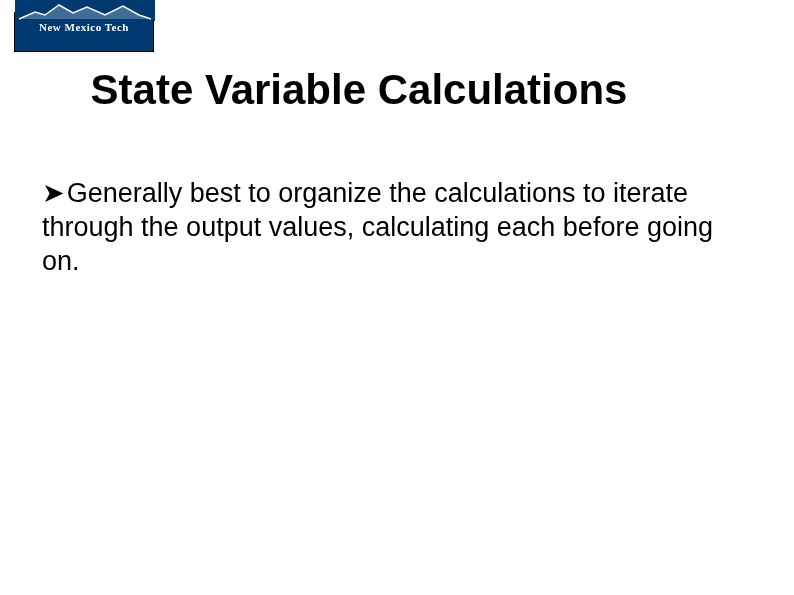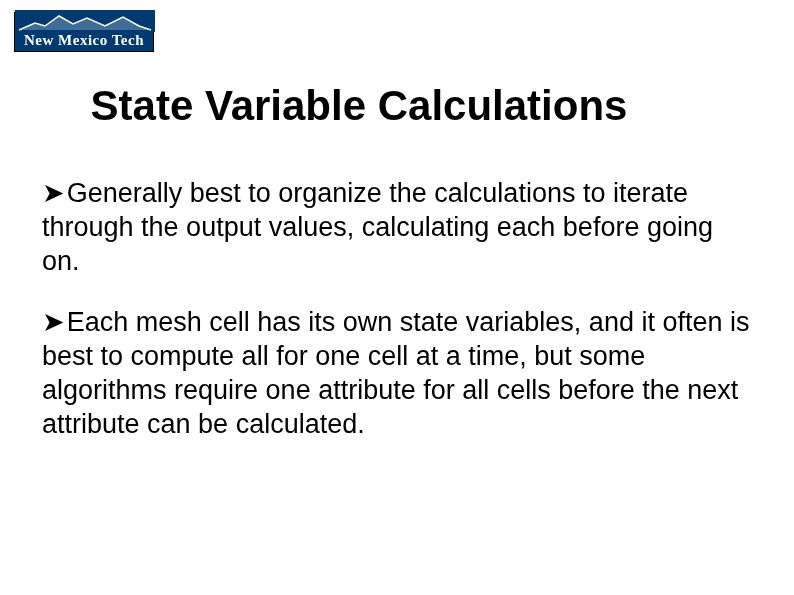--- a/index.html
+++ b/index.html
@@ -33,37 +33,36 @@
   }
   .logo .mtn {
     width: 100%;
     height: 22px;
     position: relative;
   }
   .logo .mtn svg {
     display: block;
   }
   .logo .label {
-    font-size: 15px;
+    font-size: 11px;
     font-weight: bold;
     color: #ffffff;
     font-family: Georgia, "Times New Roman", serif;
     text-align: center;
     letter-spacing: 0.5px;
-    padding-bottom: 2px;
+    padding-bottom: 18px;
   }
   .title {
     position: absolute;
     top: 66px;
     left: 0;
     width: 718px;
     text-align: center;
     font-size: 42px;
     font-weight: bold;
-    margin-top: 16px;
   }
   .body {
     position: absolute;
     top: 170px;
     left: 42px;
     width: 712px;
     margin-top: 7px;
   }
   .bullet {
     font-size: 27px;
@@ -91,18 +90,15 @@
     </div>
     <div class="label">New Mexico Tech</div>
   </div>
 
   <div class="title">State Variable Calculations</div>
 
   <div class="body">
     <div class="bullet">
       <span class="arrow">➤</span><span>Generally best to organize the calculations to iterate through the output values, calculating each before going on.</span>
     </div>
-    <div class="bullet">
-      <span class="arrow">➤</span><span>Each mesh cell has its own state variables, and it often is best to compute all for one cell at a time, but some algorithms require one attribute for all cells before the next attribute can be calculated.</span>
-    </div>
   </div>
 
 </div>
 
 </body></html>

